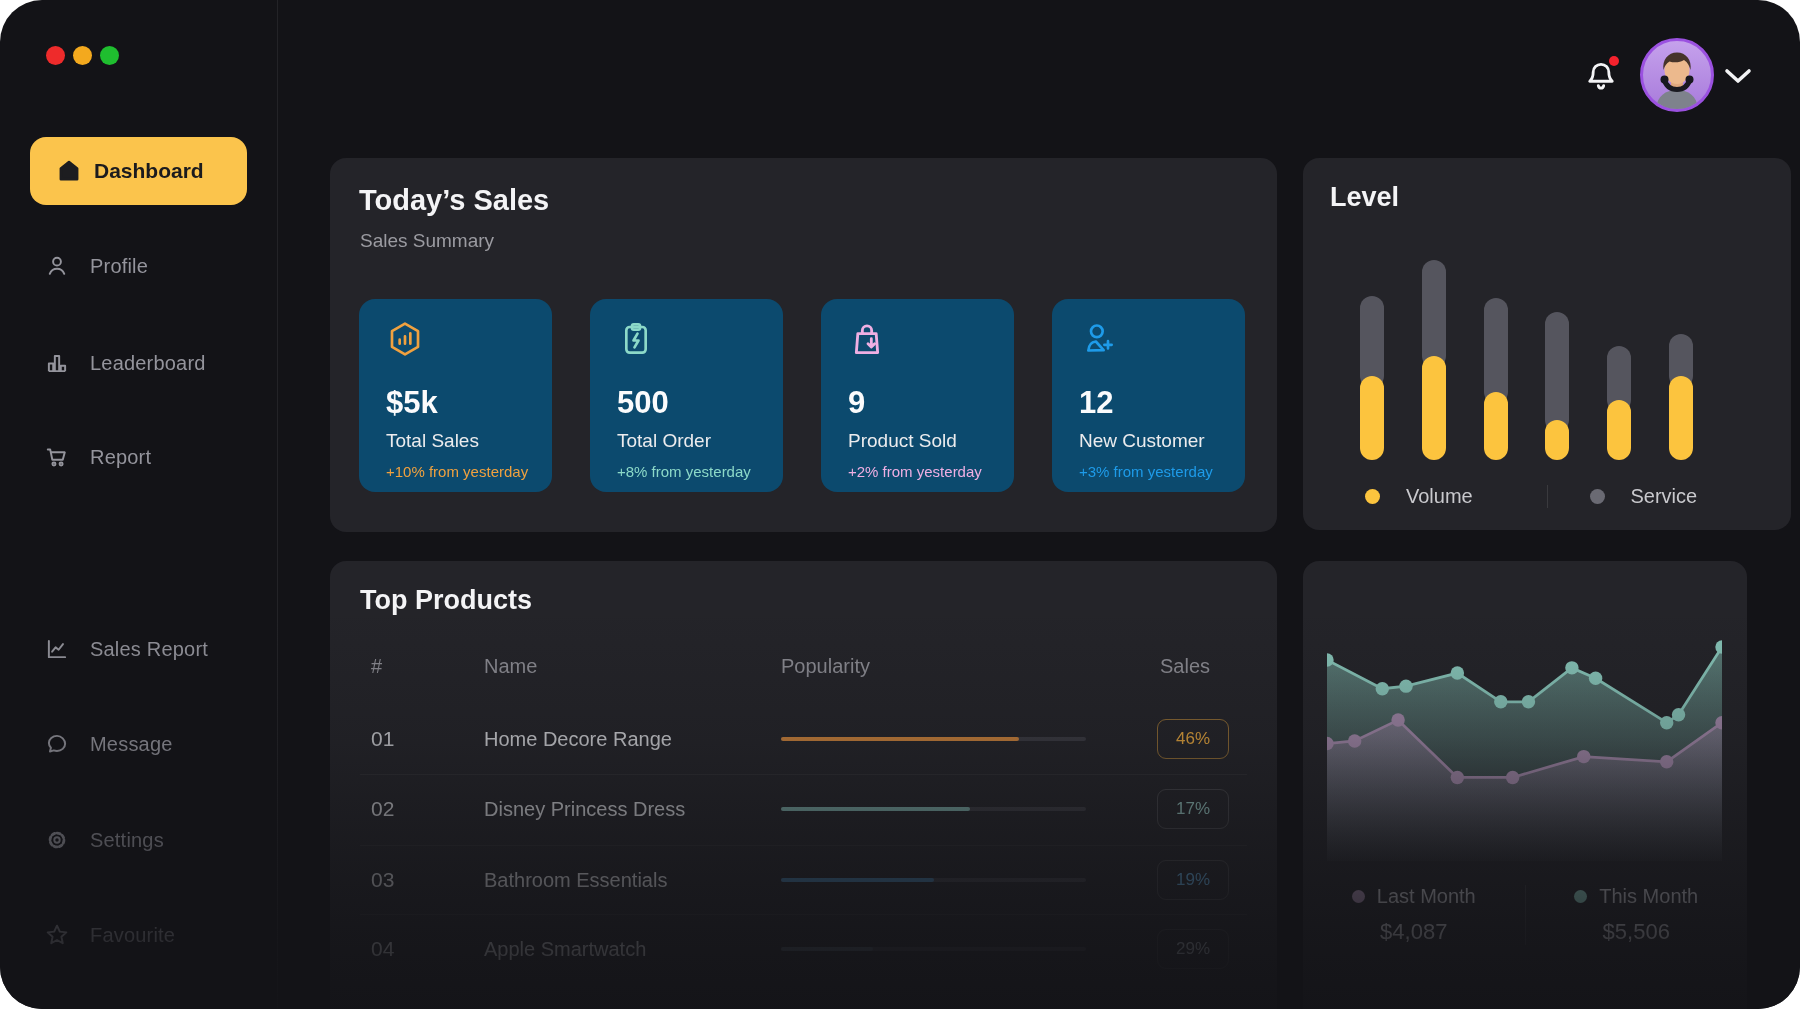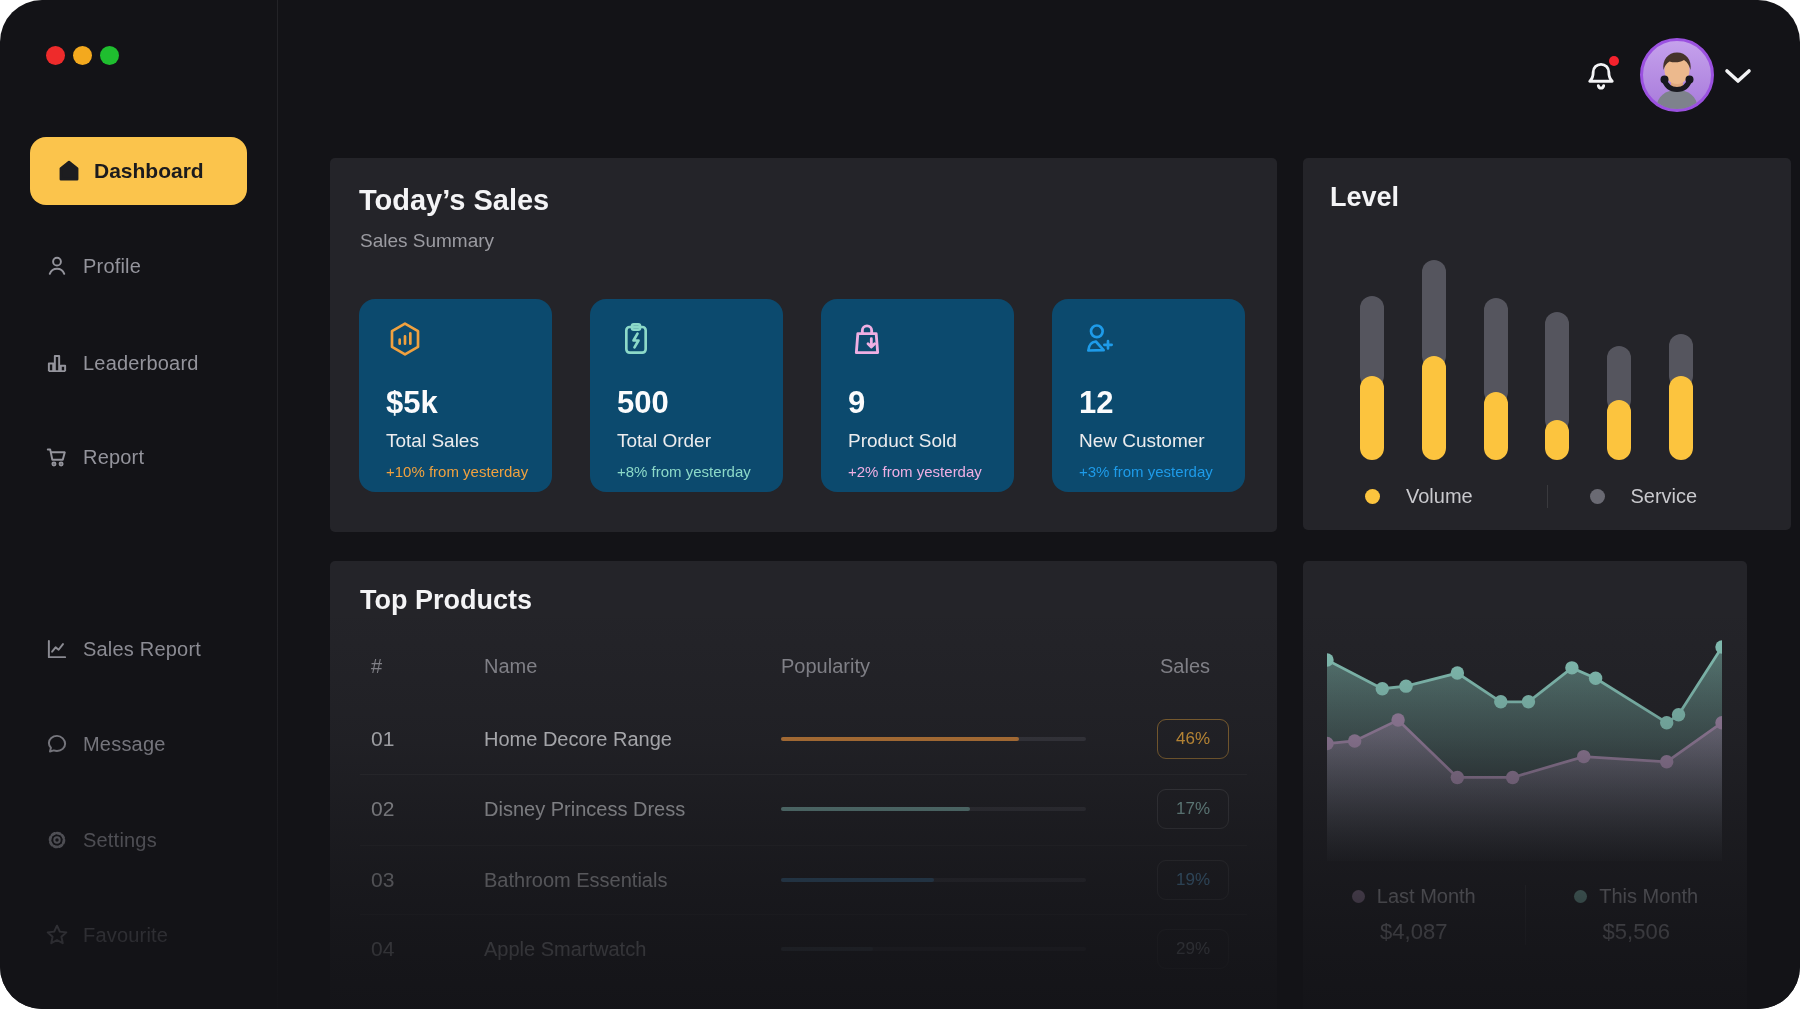--- a/index.html
+++ b/index.html
@@ -8,38 +8,38 @@
   
   .sidebar{position:absolute;left:0;top:0;bottom:0;width:277px;border-right:1px solid rgba(255,255,255,0.07);}
   .traffic{position:absolute;left:46px;top:46px;display:flex;gap:8px;}
   .traffic span{width:19px;height:19px;border-radius:50%;display:block;}
   .nav-active{position:absolute;left:30px;top:137px;width:217px;height:68px;border-radius:16px;
     background:#FBC44C;display:flex;align-items:center;cursor:pointer;}
   .nav-active .nicon{margin-left:26px;width:26px;height:26px;color:#1d1d20;}
   .nav-active .nlabel{margin-left:12px;font-size:21px;font-weight:bold;color:#1b1b1e;}
   .nav-item{position:absolute;left:30px;width:217px;height:44px;display:flex;align-items:center;cursor:pointer;color:#94949c;}
   .nav-item .nicon{margin-left:14px;width:26px;height:26px;flex:0 0 26px;}
-  .nav-item .nlabel{margin-left:13px;font-size:20px;font-weight:500;letter-spacing:.2px;}
+  .nav-item .nlabel{margin-left:20px;font-size:20px;font-weight:500;letter-spacing:.2px;}
   .nicon svg{width:100%;height:100%;display:block;}
 
   
   .search{position:absolute;left:335px;top:31px;width:934px;height:84px;border-radius:16px;background:#222228;
     display:flex;align-items:center;}
   .search .sg{width:24px;height:24px;margin-left:32px;color:#9d9da4;}
   .search input{flex:1;margin-left:13px;margin-right:20px;background:transparent;border:none;outline:none;
     color:#e6e7ea;font-size:21px;font-family:inherit;}
   .search input::placeholder{color:#d2d4d8;opacity:.92;}
   .bell{position:absolute;left:1583px;top:58px;width:36px;height:36px;color:#f4f4f6;cursor:pointer;}
   .bell .dot{position:absolute;right:0px;top:-2px;width:10px;height:10px;border-radius:50%;background:#F5222D;}
   .avatar{position:absolute;left:1640px;top:38px;width:68px;height:68px;border-radius:50%;border:3px solid #9B51E0;
     background:linear-gradient(#C5A1EC,#A87BDB);overflow:hidden;cursor:pointer;}
   .chevron{position:absolute;left:1724px;top:68px;width:28px;height:18px;cursor:pointer;}
 
   
-  .card{position:absolute;background:#242429;border-radius:5px;}
+  .card{position:absolute;background:#242429;border-radius:16px;}
   .card-title{position:absolute;color:#f4f4f6;font-weight:bold;}
 
   
   #today{left:330px;top:158px;width:947px;height:374px;}
   #today .card-title{left:29px;top:26px;font-size:29px;}
   #today .subtitle{position:absolute;left:30px;top:72px;font-size:19px;color:#9b9ba1;}
   .stats-row{position:absolute;left:29px;top:141px;display:flex;gap:38px;}
   .stat{width:193px;height:193px;border-radius:16px;background:#0c4a6e;position:relative;cursor:pointer;}
   .stat .sicon{position:absolute;left:26px;top:20px;width:40px;height:40px;}
   .stat .sicon svg{width:100%;height:100%;}

